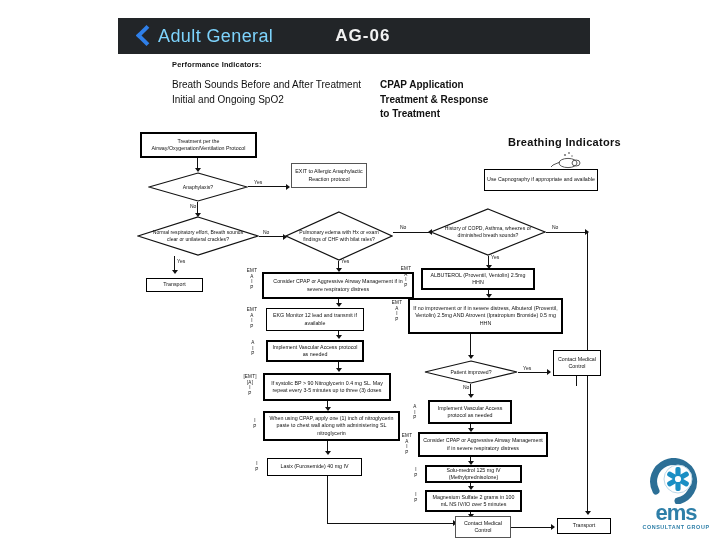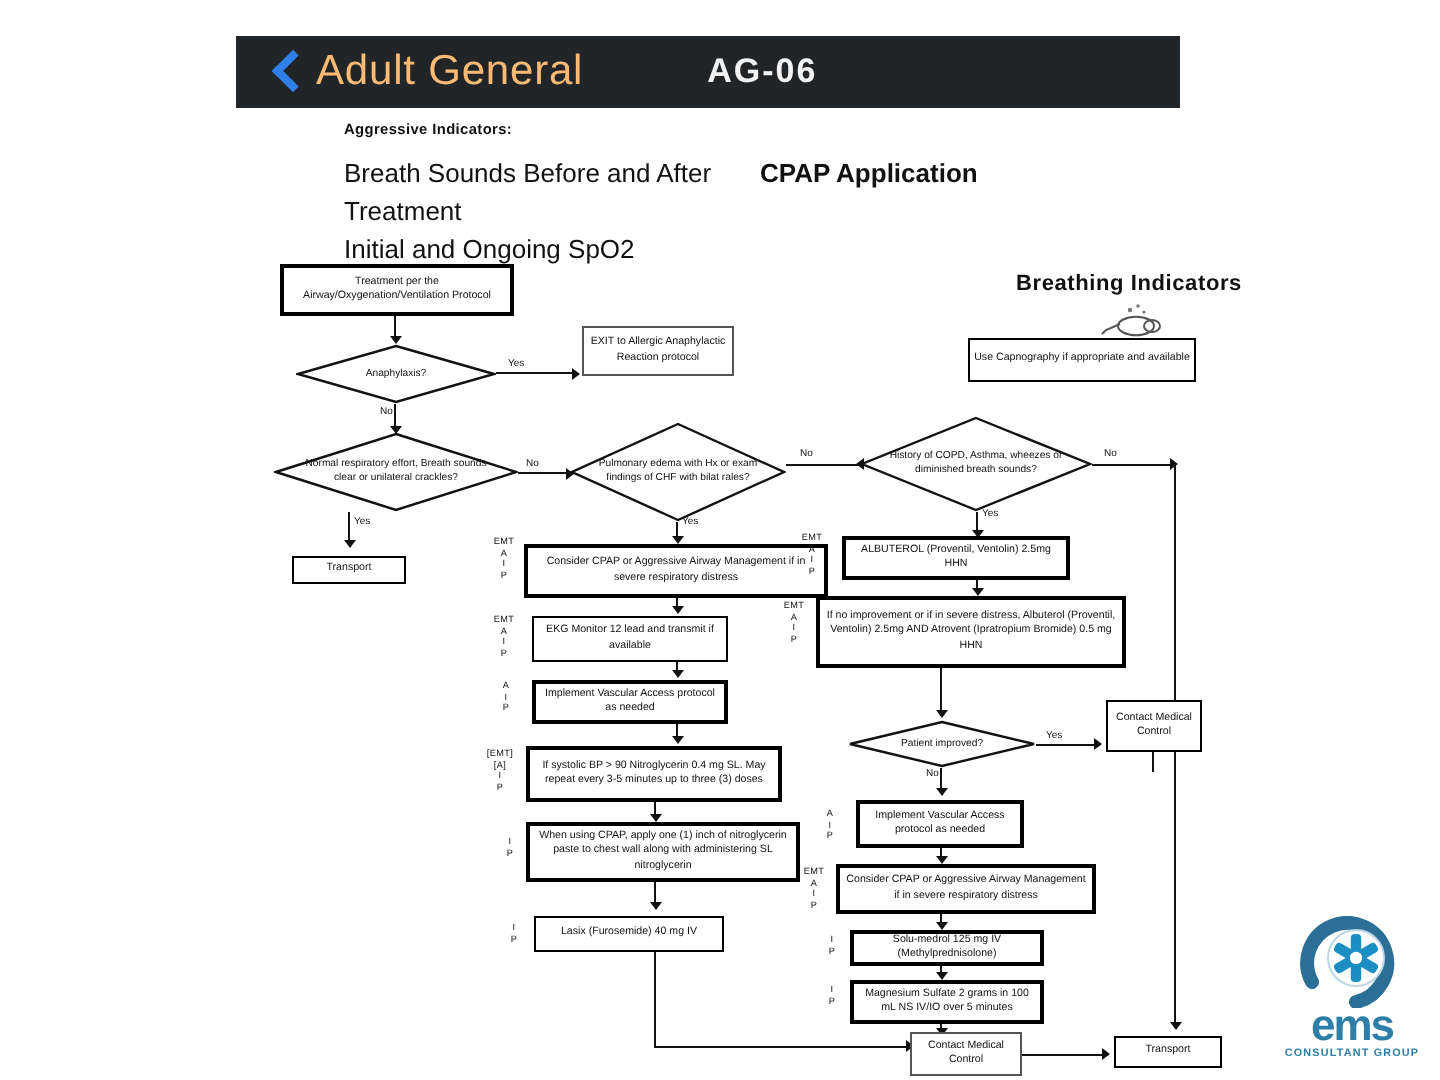--- a/index.html
+++ b/index.html
@@ -17,32 +17,32 @@
   }
   .hdr .chev{
     width:22px;height:22px;margin-left:14px;margin-right:4px;position:relative;
   }
   .hdr .chev:before{
     content:"";position:absolute;left:7px;top:3px;width:11px;height:11px;
     border-left:4px solid #2f7fe8;border-bottom:4px solid #2f7fe8;
     transform:rotate(45deg);
   }
   .hdr .back-label{
-    color:#fdba74;font-size:21px;letter-spacing:.4px;
+    color:#7dd3fc;font-size:18px;letter-spacing:.4px;
   }
   .hdr .code{
     color:#f2f2f2;font-size:17px;font-weight:bold;letter-spacing:1px;
     margin-left:62px;
   }
 
   
   .pi{position:absolute;left:172px;top:60px;width:430px;color:#111;}
   .pi-title{font-size:7.4px;font-weight:bold;letter-spacing:.2px;}
   .pi-cols{display:flex;margin-top:9px;}
-  .pi-col{font-size:13px;line-height:1.45;}
+  .pi-col{font-size:10px;line-height:1.45;}
   .pi-c1{width:208px;}
   .pi-c2{width:118px;font-weight:bold;}
   .pi-c3{width:56px;}
   .pi-c4{width:60px;}
 
   
   .node{
     position:absolute;box-sizing:border-box;background:#fff;color:#111;
     display:flex;align-items:center;justify-content:center;text-align:center;
     border:2px solid #000;font-size:5.3px;line-height:1.33;padding:1px 2px;
@@ -94,28 +94,29 @@
 
 <div id="stage">
 
   <div class="hdr">
     <div class="chev"></div>
     <div class="back-label">Adult General</div>
     <div class="code">AG-06</div>
   </div>
 
   <div class="pi">
-    <div class="pi-title">Aggressive Indicators:</div>
+    <div class="pi-title">Performance Indicators:</div>
     <div class="pi-cols">
       <div class="pi-col pi-c1">
         <div>Breath Sounds Before and After Treatment</div>
         <div>Initial and Ongoing SpO2</div>
       </div>
       <div class="pi-col pi-c2">
         <div>CPAP Application</div>
+        <div>Treatment &amp; Response to Treatment</div>
       </div>
     </div>
   </div>
 
   <div class="title-bd" style="left:508px;top:136px;">Breathing Indicators</div>
   <svg class="" style="position:absolute;left:548px;top:150px;width:34px;height:20px;" viewBox="0 0 34 20">
     <ellipse cx="20" cy="13" rx="9" ry="4.6" fill="none" stroke="#555" stroke-width="1"></ellipse>
     <ellipse cx="28" cy="13" rx="4" ry="3" fill="none" stroke="#555" stroke-width="1"></ellipse>
     <path d="M12 12 L5 15 L3 17" fill="none" stroke="#555" stroke-width="1"></path>
     <circle cx="17" cy="5" r="1.1" fill="#777"></circle>

